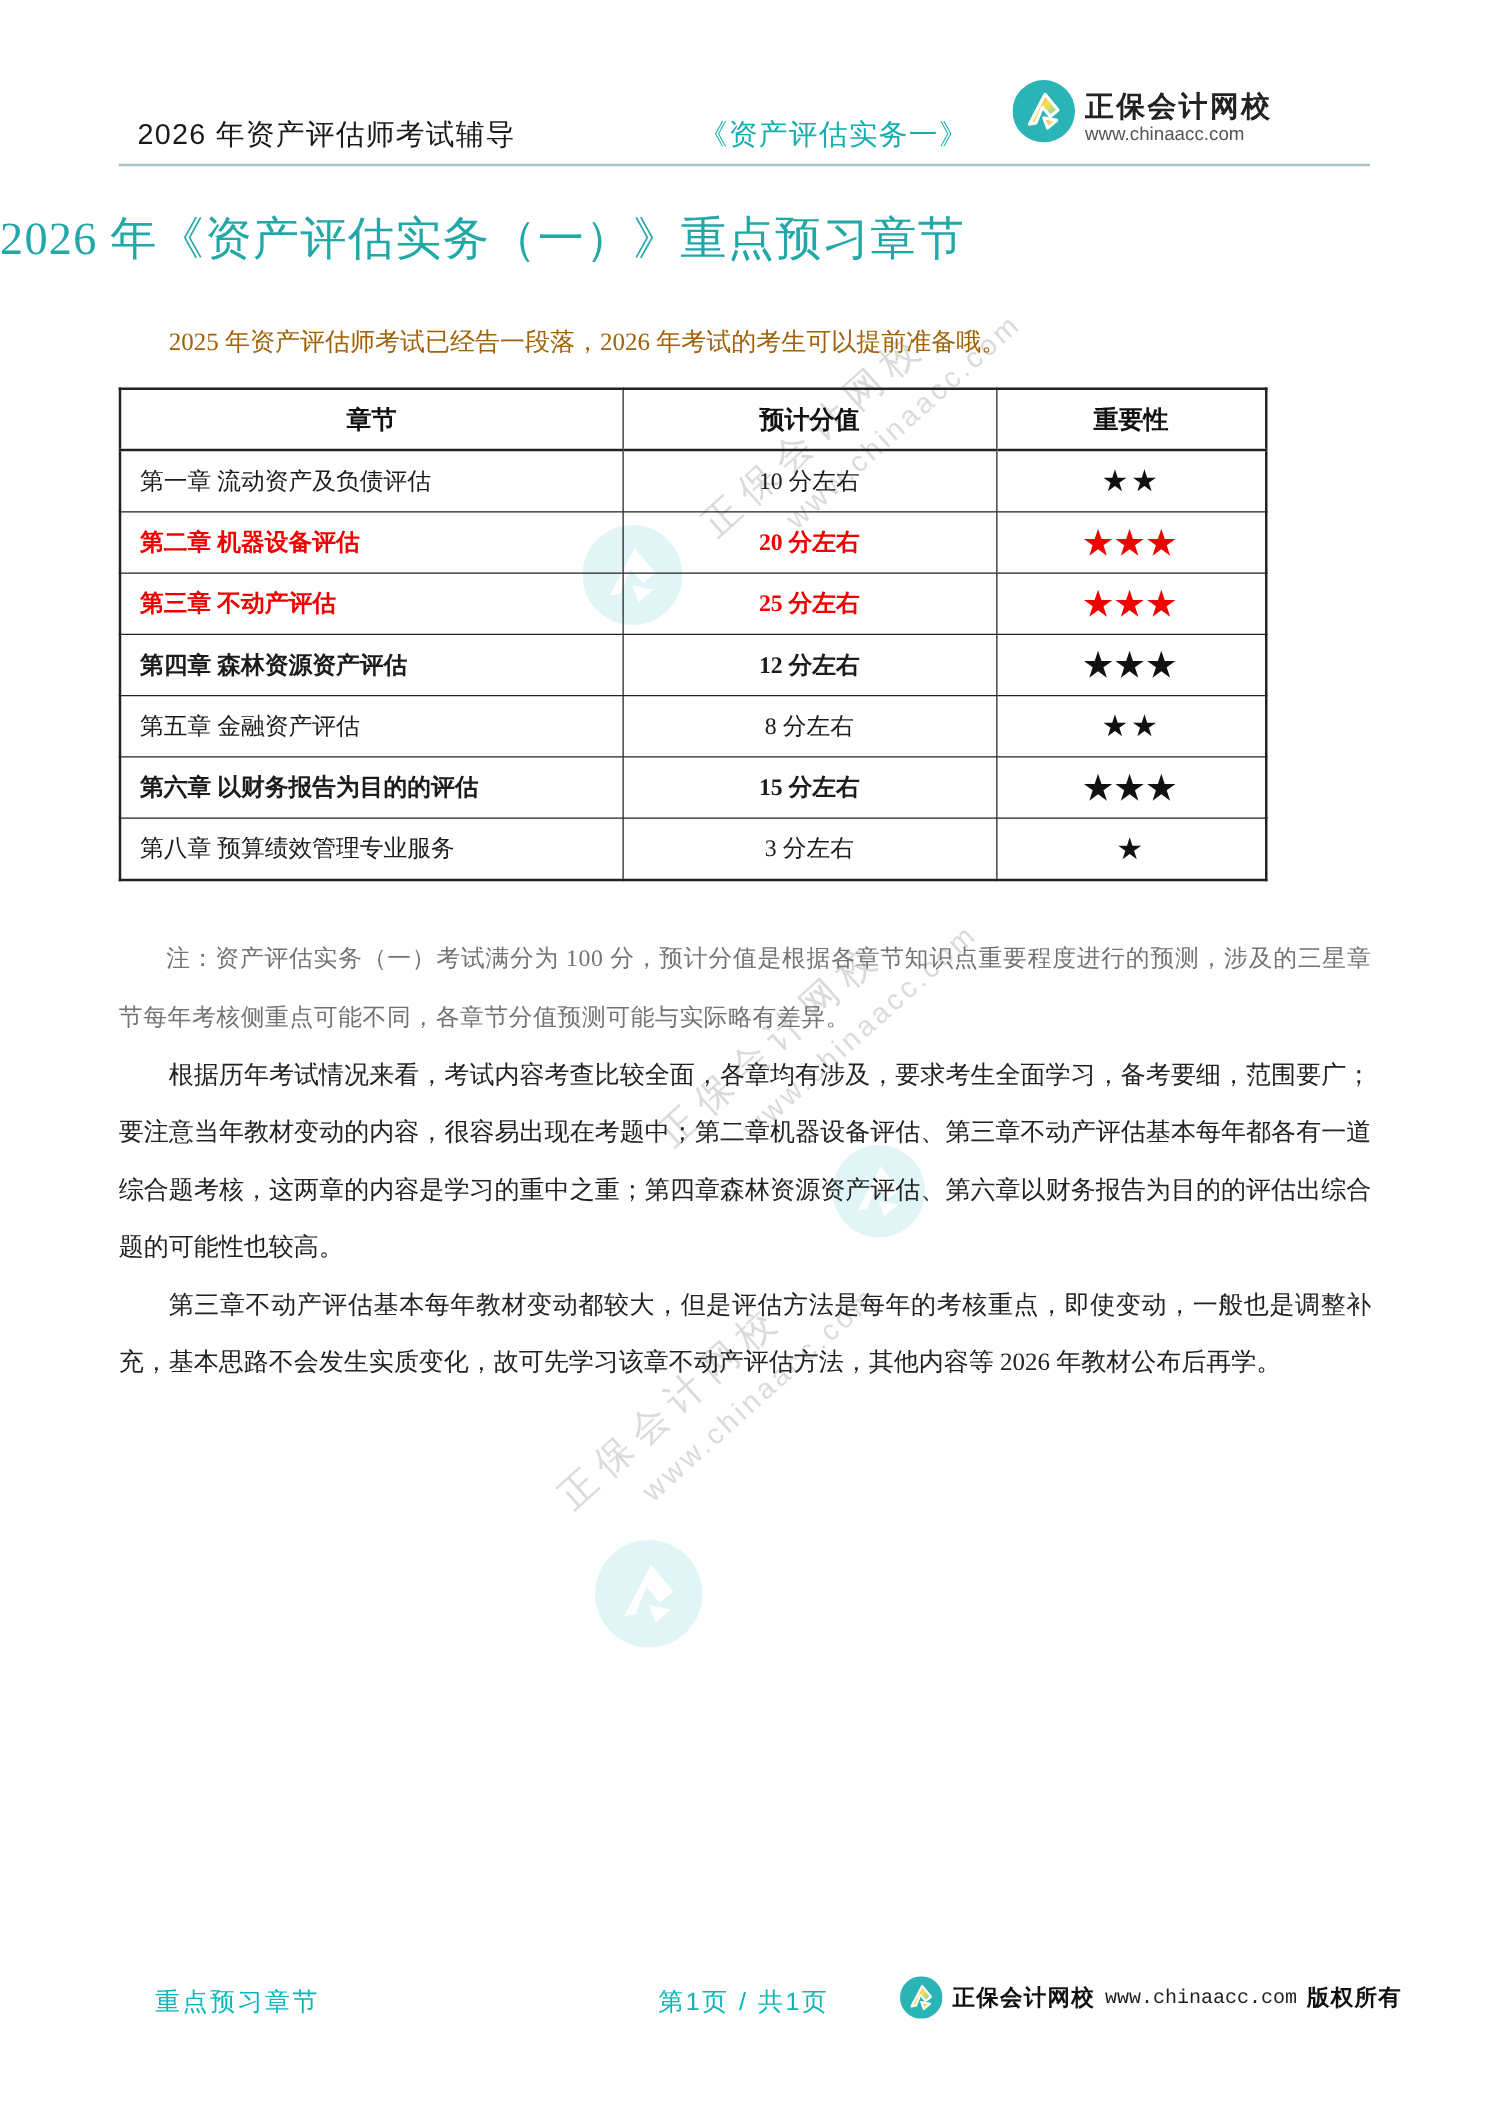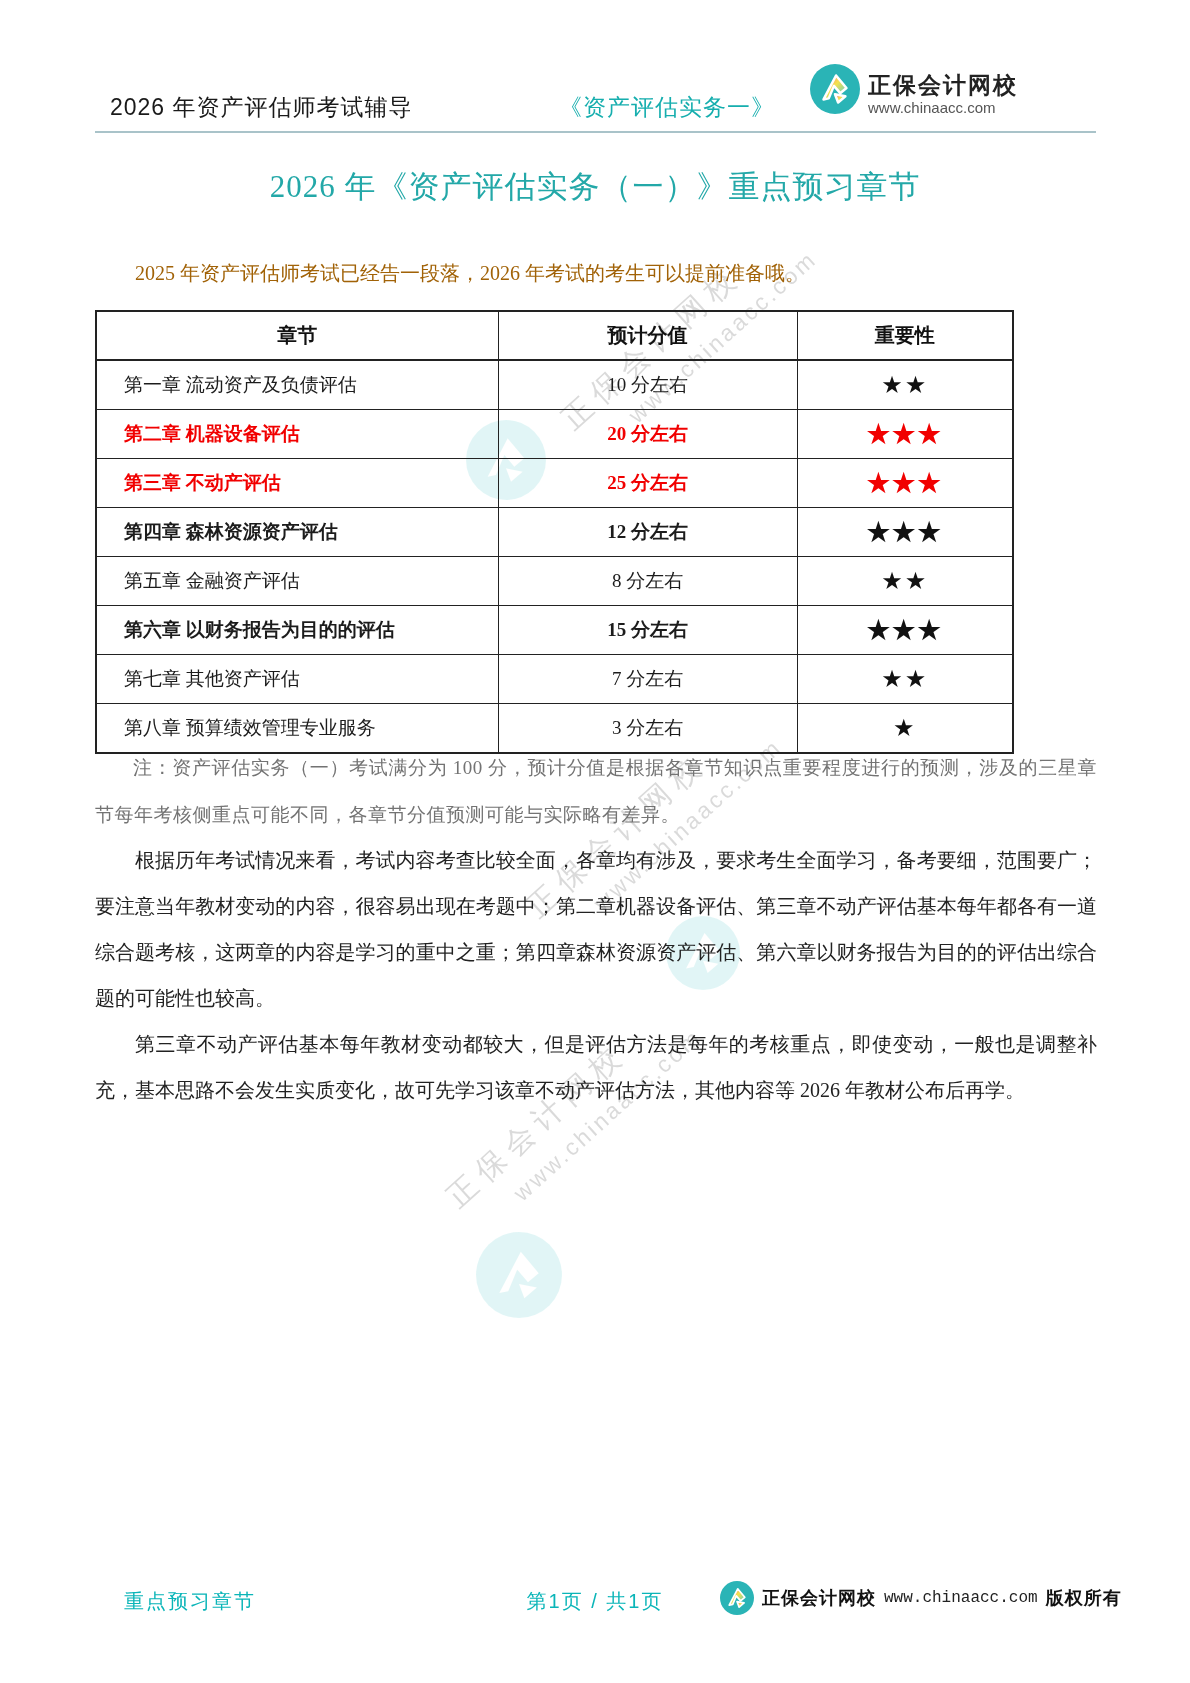--- a/index.html
+++ b/index.html
@@ -18,32 +18,32 @@
   .hdr-course{position:absolute;left:518px;top:92px;font-size:23px;color:#16aeae;
               font-family:"Liberation Sans","DejaVu Sans",sans-serif;letter-spacing:1px;margin-left:41px;}
   .hdr-brand-logo{position:absolute;left:810px;top:64px;width:50px;height:50px;}
   .hdr-brand-name{position:absolute;left:868px;top:70px;font-size:23px;font-weight:bold;color:#222;
                   font-family:"Liberation Sans",sans-serif;letter-spacing:2px;}
   .hdr-brand-url{position:absolute;left:868px;top:99px;font-size:15px;color:#555;
                  font-family:"Liberation Sans",sans-serif;}
   .hdr-rule{position:absolute;left:95px;top:131px;width:1001px;height:2px;background:#a9c3c9;}
 
   
-  .doc-title{position:absolute;left:0;top:166px;width:100%;text-align:center;
-             font-size:31px;color:#23a8a8;letter-spacing:1px;}
+  .doc-title{position:absolute;left:0;top:166px;width:100%;
+             font-size:37px;color:#23a8a8;letter-spacing:1px;}
   .intro{position:absolute;left:95px;top:260px;width:1000px;font-size:20px;text-indent:2em;color:#a16207;}
 
   
   .score-table{position:absolute;left:95px;top:310px;width:917px;border-collapse:collapse;
                border:2px solid #222;table-layout:fixed;}
   .score-table col.c1{width:402px;} .score-table col.c2{width:299px;} .score-table col.c3{width:216px;}
   .score-table th{border:1px solid #222;border-bottom:2px solid #222;height:45px;
                   font-size:20px;font-weight:bold;text-align:center;color:#111;margin-top:47px;}
   .score-table td{border:1px solid #222;height:46px;font-size:19px;color:#1c1c1c;}
-  .score-table td.chapter{text-align:left;padding-left:27px;}
+  .score-table td.chapter{text-align:left;padding-left:15px;}
   .score-table td.score{text-align:center;}
   .score-table td.stars{text-align:center;font-size:24px;letter-spacing:2px;color:#111;}
   tr[data-emphasis="red"] td{color:#f10000;font-weight:bold;}
   tr[data-emphasis="red"] td.stars{color:#f10000;font-size:26px;}
   tr[data-emphasis="bold"] td{font-weight:bold;}
   tr[data-emphasis="bold"] td.stars{font-size:26px;}
 
   
   .note{position:absolute;left:95px;top:744px;width:1002px;font-size:19px;color:#737373;
         line-height:47px;text-indent:2em;text-align:justify;letter-spacing:.5px;}
@@ -154,25 +154,20 @@
       <td class="chapter">第五章 金融资产评估</td>
       <td class="score">8 分左右</td>
       <td class="stars">★★</td>
     </tr>
     <tr data-emphasis="bold">
       <td class="chapter">第六章 以财务报告为目的的评估</td>
       <td class="score">15 分左右</td>
       <td class="stars">★★★</td>
     </tr>
     <tr data-emphasis="normal">
-      <td class="chapter">第七章 其他资产评估</td>
-      <td class="score">7 分左右</td>
-      <td class="stars">★★</td>
-    </tr>
-    <tr data-emphasis="normal">
       <td class="chapter">第八章 预算绩效管理专业服务</td>
       <td class="score">3 分左右</td>
       <td class="stars">★</td>
     </tr>
   </tbody>
     </table>
 
   <div class="note">注：资产评估实务（一）考试满分为 100 分，预计分值是根据各章节知识点重要程度进行的预测，涉及的三星章节每年考核侧重点可能不同，各章节分值预测可能与实际略有差异。</div>
   <div class="para para1">根据历年考试情况来看，考试内容考查比较全面，各章均有涉及，要求考生全面学习，备考要细，范围要广；要注意当年教材变动的内容，很容易出现在考题中；第二章机器设备评估、第三章不动产评估基本每年都各有一道综合题考核，这两章的内容是学习的重中之重；第四章森林资源资产评估、第六章以财务报告为目的的评估出综合题的可能性也较高。</div>
   <div class="para para2">第三章不动产评估基本每年教材变动都较大，但是评估方法是每年的考核重点，即使变动，一般也是调整补充，基本思路不会发生实质变化，故可先学习该章不动产评估方法，其他内容等 2026 年教材公布后再学。</div>

